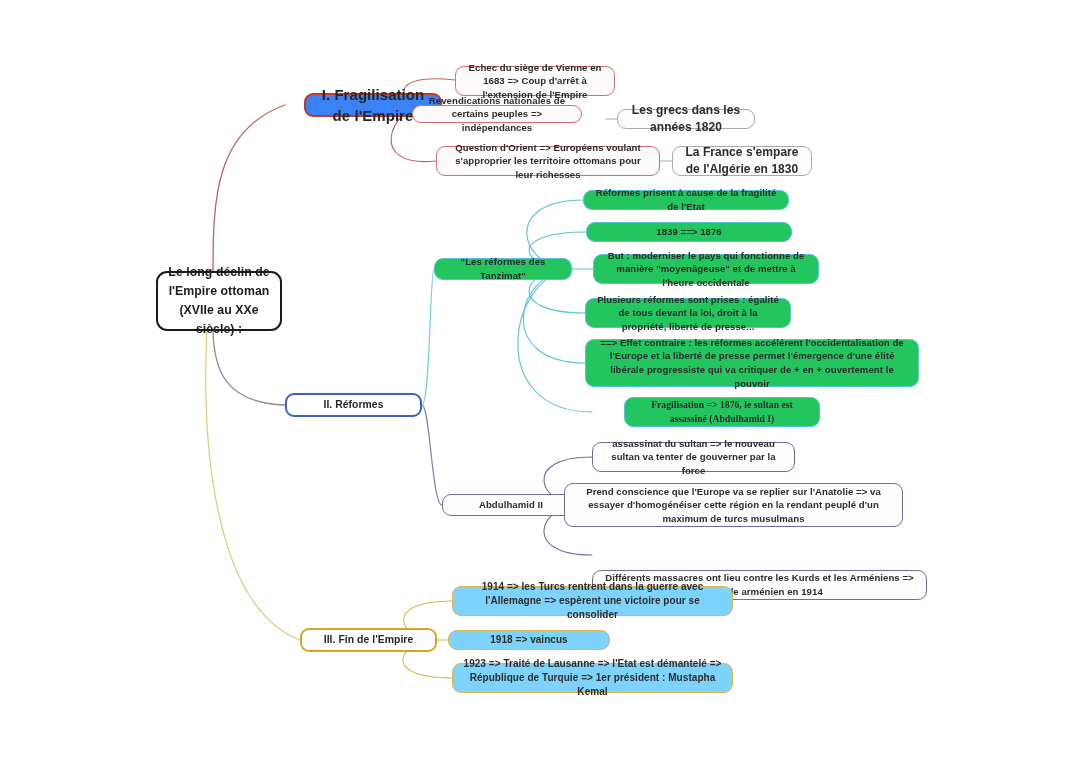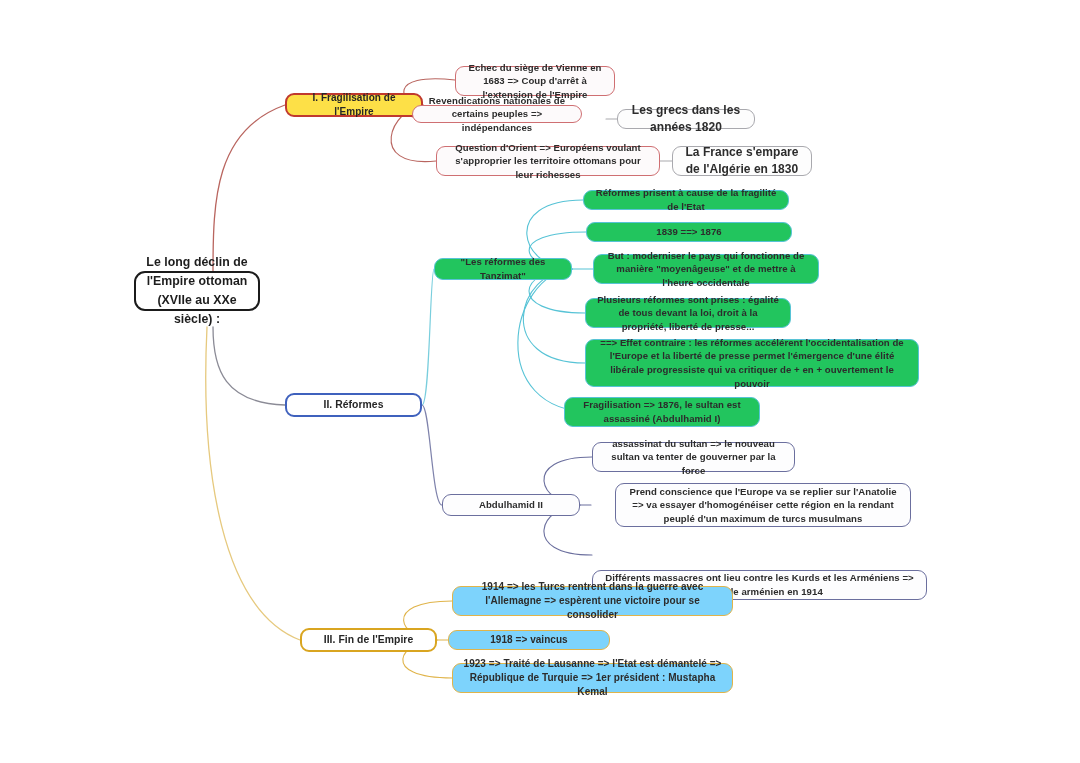--- a/index.html
+++ b/index.html
@@ -42,23 +42,24 @@
     background: #ffffff;
     color: #1d1d1d;
     font-size: 12.3px;
     border-radius: 11px;
     line-height: 1.55;
   }
 
   
   .n-main-red {
     border: 2.1px solid #c0392e;
-    background: #fde047;
+    background: #3b82f6;
     color: #262626;
-    font-size: 10px;
+    font-size: 15px;
+    margin-left: 19px;
   }
   .n-main-blue {
     border: 2.1px solid #3f61bd;
     background: #ffffff;
     color: #262626;
     font-size: 10.4px;
   }
   .n-main-gold {
     border: 2.1px solid #d9a520;
     background: #ffffff;
@@ -131,21 +132,21 @@
       <path d="M 580 505 C 540 505 520 457 592 457" stroke="#6b6f9e" stroke-width="1.1"></path>
       <path d="M 580 505 L 591 505" stroke="#6b6f9e" stroke-width="1.1"></path>
       <path d="M 580 505 C 540 505 520 555 592 555" stroke="#6b6f9e" stroke-width="1.1"></path>
 
       <path d="M 437 640 C 400 640 380 601 452 601" stroke="#e0b44a" stroke-width="1.1"></path>
       <path d="M 437 640 L 452 640" stroke="#e0b44a" stroke-width="1.1"></path>
       <path d="M 437 640 C 400 640 378 678 452 678" stroke="#e0b44a" stroke-width="1.1"></path>
     </g>
   </svg>
 
-  <div class="node n-root" style="left:134px; top:271px; width:126px; height:40px;">
+  <div class="node n-root" style="left:156px; top:271px; width:126px; height:60px;">
     <span class="node-text">
       <span>Le long déclin de</span><br>
       <span>l'Empire ottoman</span><br>
       <span>(XVIIe au XXe siècle) :</span>
     </span>
   </div>
 
   <div class="node n-main-red" style="left:285px; top:93px; width:138px; height:24px;">
     <span class="node-text">I. Fragilisation de l'Empire</span>
   </div>
@@ -191,33 +192,33 @@
   </div>
 
   <div class="node n-cyan" style="left:585px; top:298px; width:206px; height:30px;">
     <span class="node-text">Plusieurs réformes sont prises : égalité de tous devant la loi, droit à la propriété, liberté de presse...</span>
   </div>
 
   <div class="node n-cyan" style="left:585px; top:339px; width:334px; height:48px;">
     <span class="node-text">==&gt; Effet contraire : les réformes accélérent l'occidentalisation de l'Europe et la liberté de presse permet l'émergence d'une élité libérale progressiste qui va critiquer de + en + ouvertement le pouvoir</span>
   </div>
 
-  <div class="node n-cyan" style="left:564px; top:397px; width:196px; height:30px;">
+  <div class="node n-cyan" style="left:624px; top:397px; width:196px; height:30px;font-family:Liberation Serif, serif;">
     <span class="node-text">Fragilisation =&gt; 1876, le sultan est assassiné (Abdulhamid I)</span>
   </div>
 
   <div class="node n-indigo" style="left:442px; top:494px; width:138px; height:22px;">
     <span class="node-text">Abdulhamid II</span>
   </div>
 
   <div class="node n-indigo" style="left:592px; top:442px; width:203px; height:30px;">
     <span class="node-text">assassinat du sultan =&gt; le nouveau sultan va tenter de gouverner par la force</span>
   </div>
 
-  <div class="node n-indigo" style="left:615px; top:483px; width:296px; height:44px;">
+  <div class="node n-indigo" style="left:564px; top:483px; width:339px; height:44px;">
     <span class="node-text">Prend conscience que l'Europe va se replier sur l'Anatolie =&gt; va essayer d'homogénéiser cette région en la rendant peuplé d'un maximum de turcs musulmans</span>
   </div>
 
   <div class="node n-indigo" style="left:592px; top:570px; width:335px; height:30px;">
     <span class="node-text">Différents massacres ont lieu contre les Kurds et les Arméniens =&gt; génocide arménien en 1914</span>
   </div>
 
   <div class="node n-main-gold" style="left:300px; top:628px; width:137px; height:24px;">
     <span class="node-text">III. Fin de l'Empire</span>
   </div>

